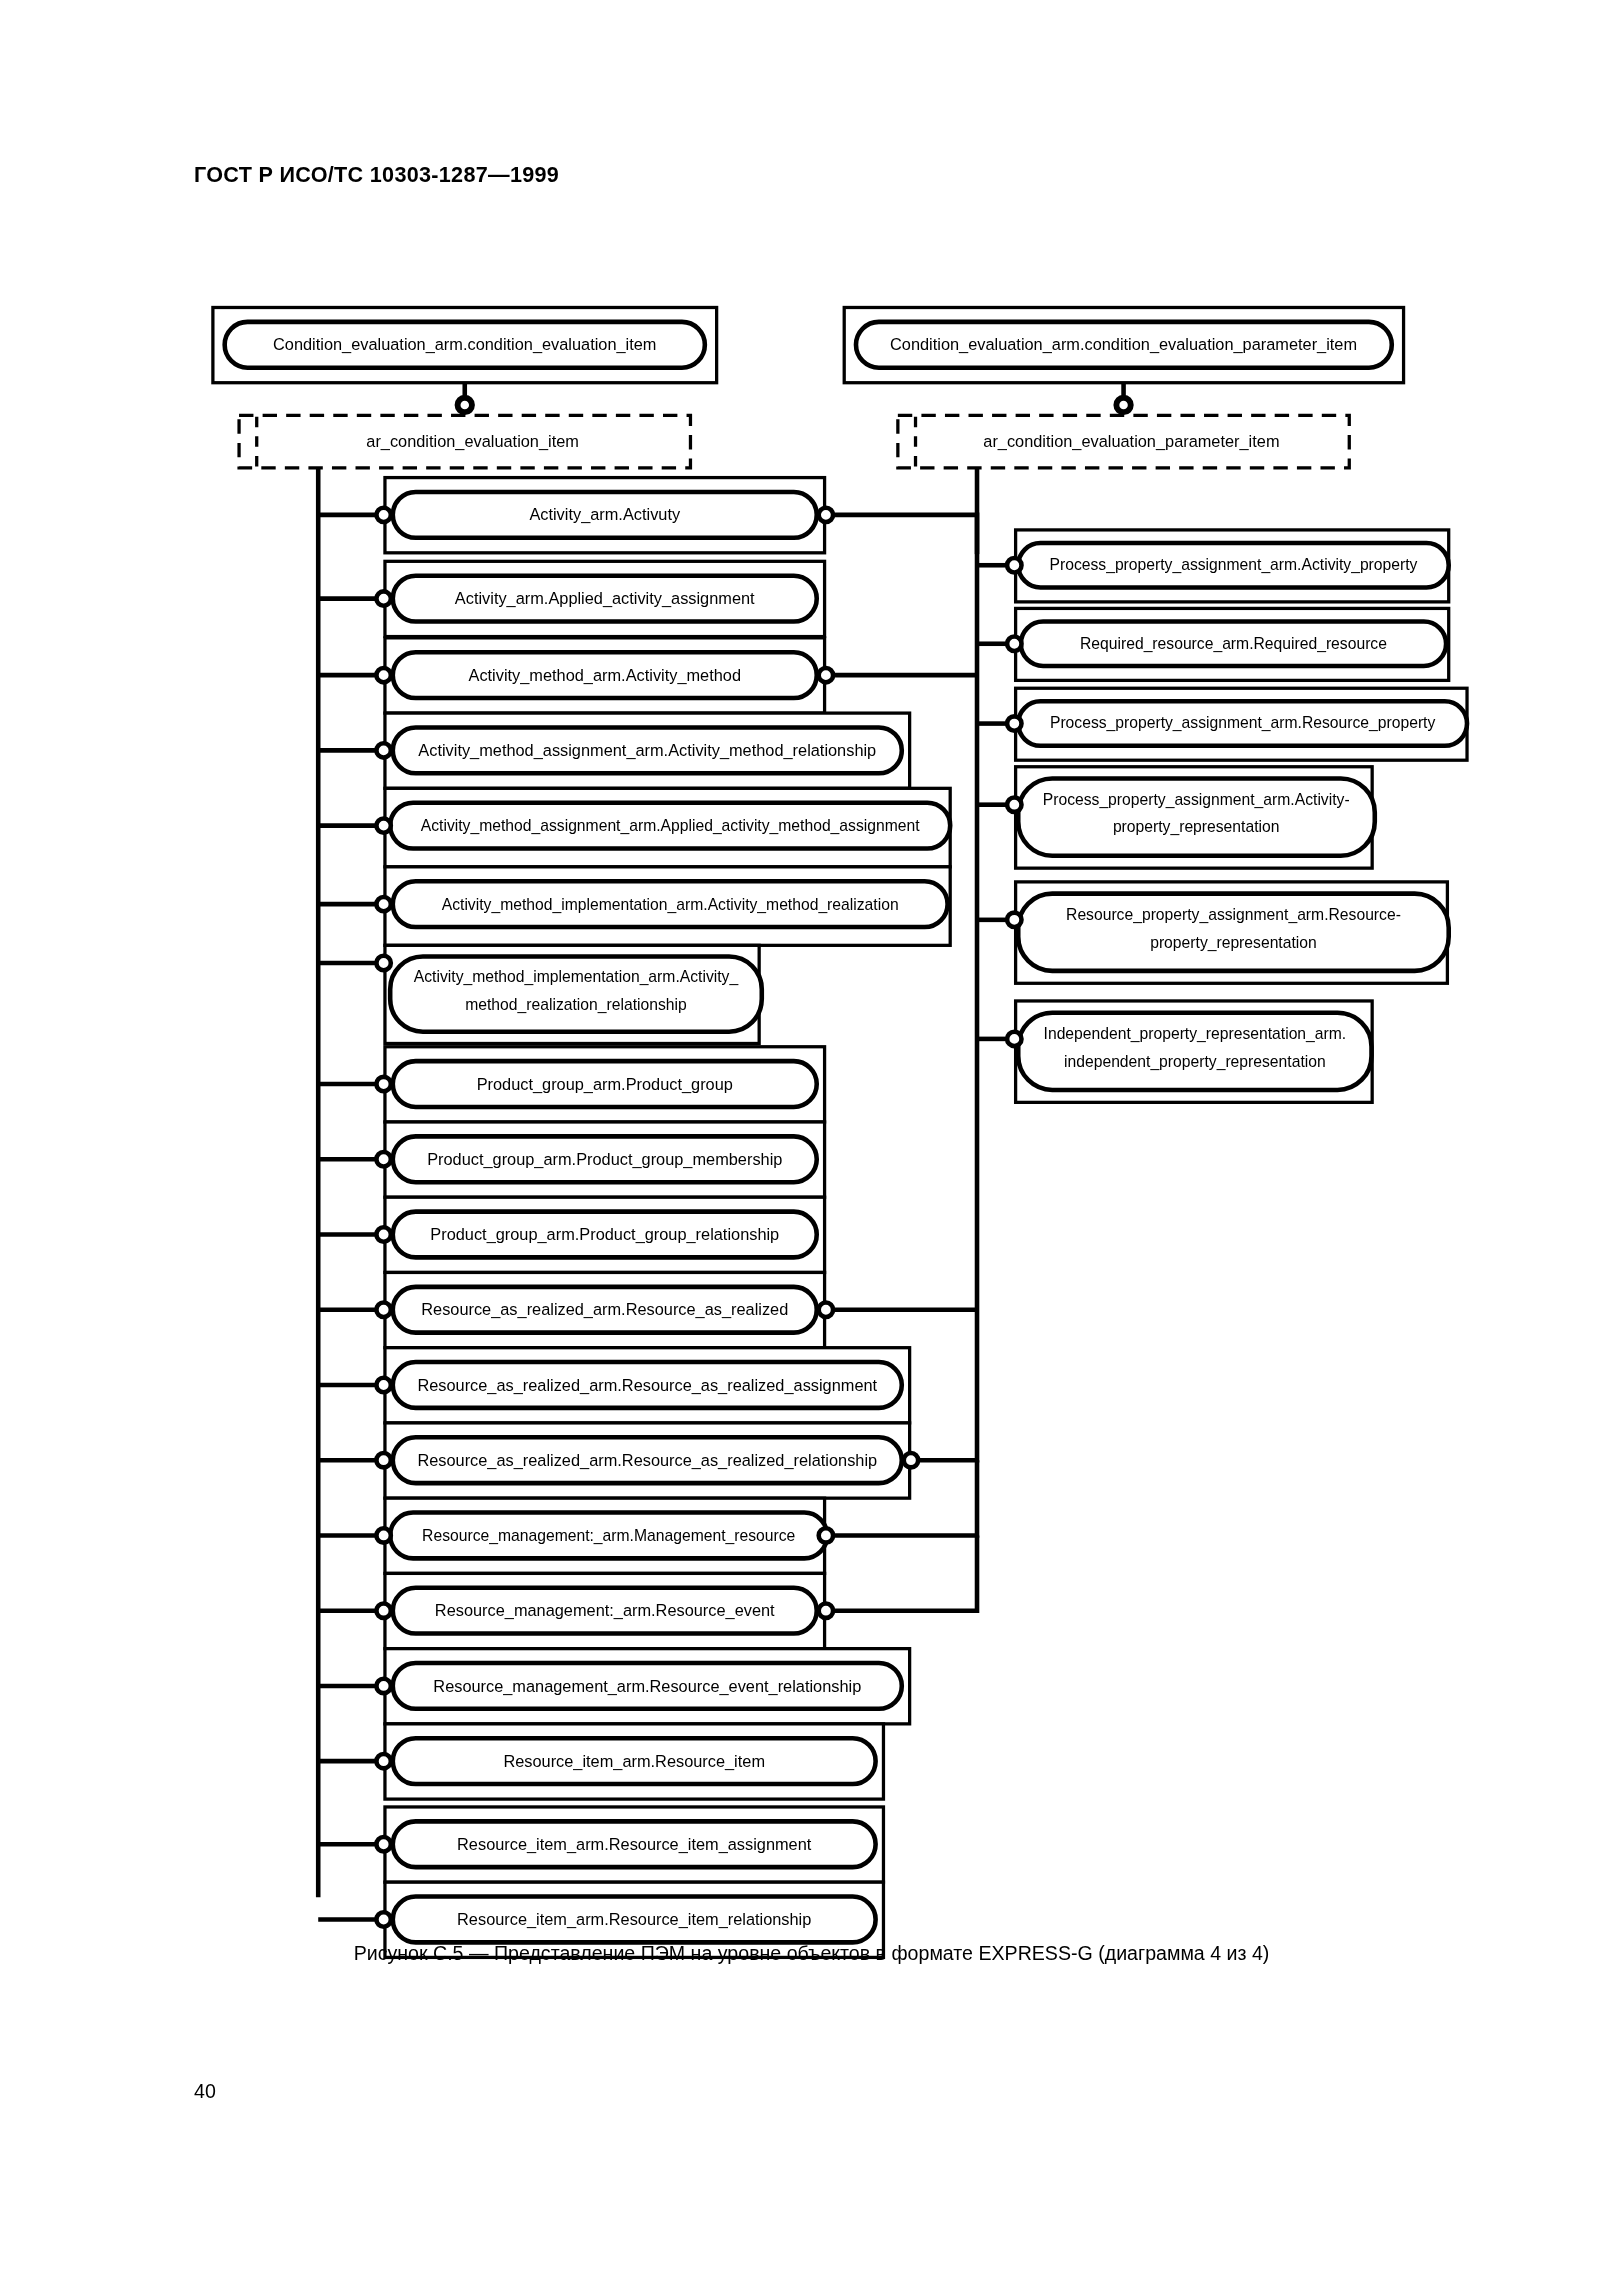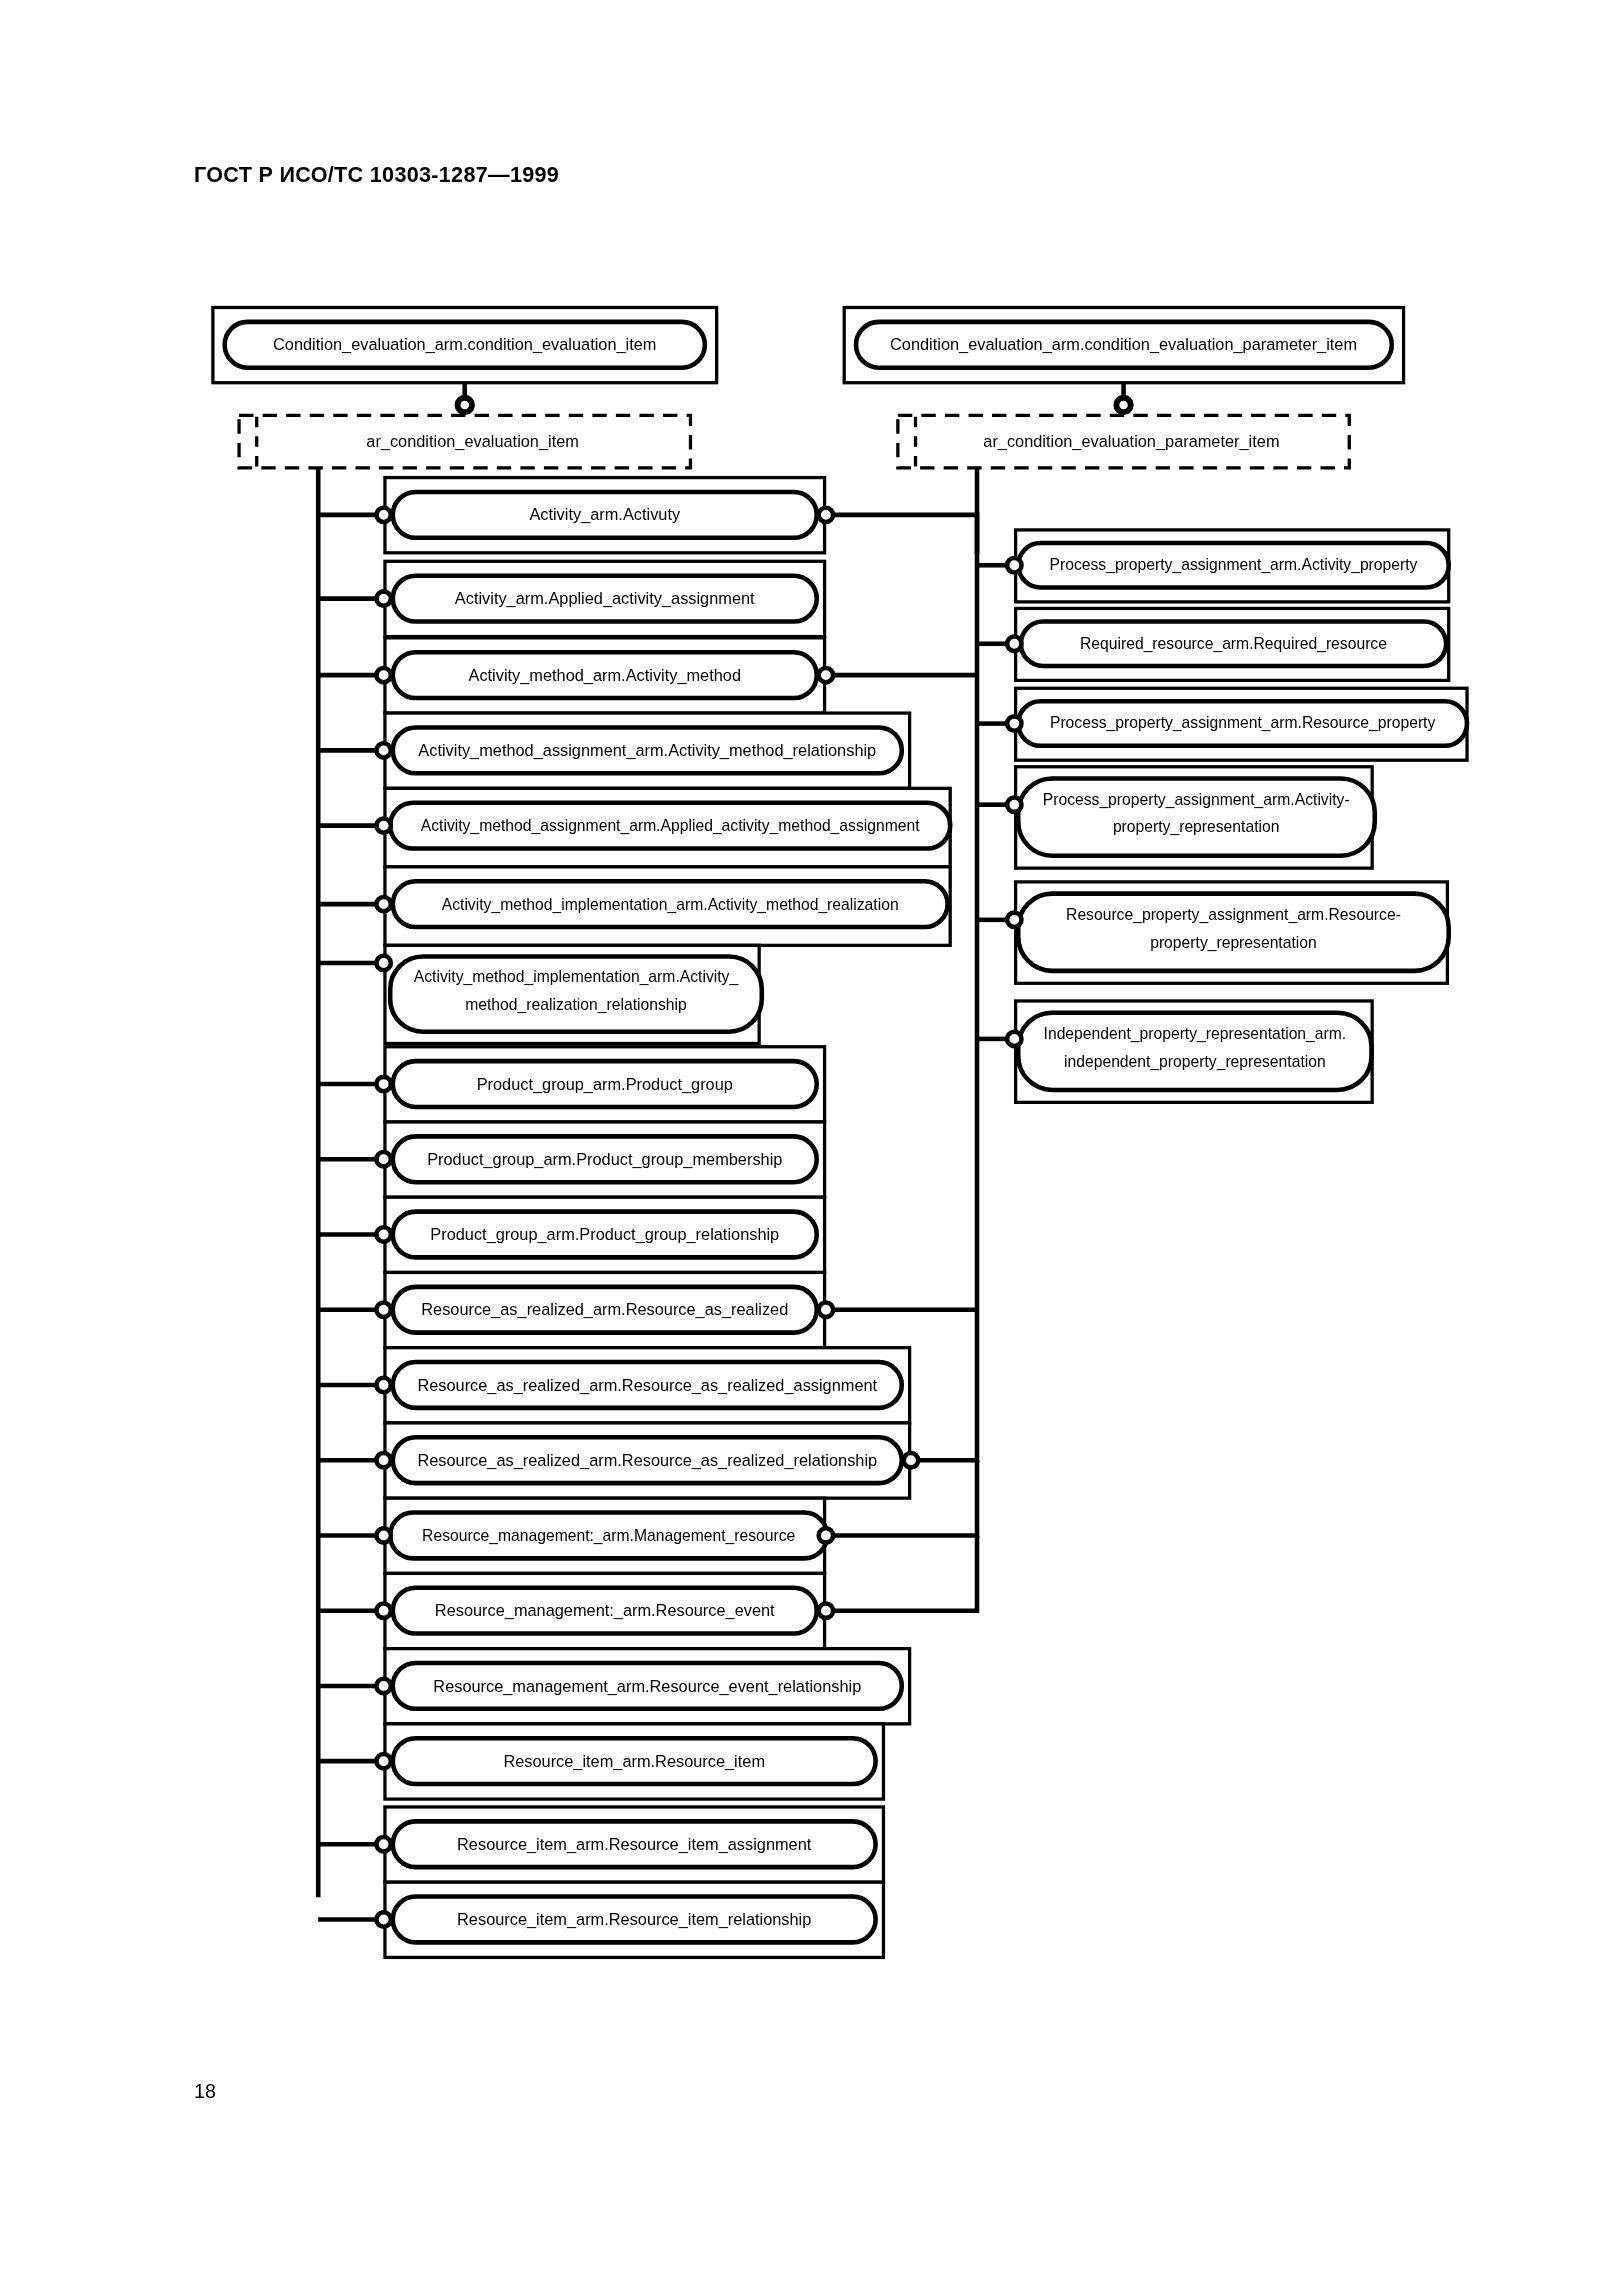--- a/index.html
+++ b/index.html
@@ -306,17 +306,18 @@
       <rect class="outer-rect" x="1552" y="1530" width="545" height="155"></rect>
       <rect class="inner-pill" x="1556" y="1548" width="540" height="118" rx="52" ry="52"></rect>
       <text class="pill-label-sm" x="1826" y="1582">Independent_property_representation_arm.</text>
       <text class="pill-label-sm" x="1826" y="1624">independent_property_representation</text>
     </g>
     <path class="conn-line" d="M 1493 1588 L 1541 1588"></path>
     <circle class="conn-dot" cx="1550" cy="1588" r="11"></circle>
 
   </svg>
 
-
-  <div class="page-number">18</div>
+  <div class="fig-caption">Рисунок С.5 — Представление ПЭМ на уровне объектов в формате EXPRESS-G (диаграмма 4 из 4)</div>
+
+  <div class="page-number">40</div>
 
 </div>
 
 
 </body></html>

